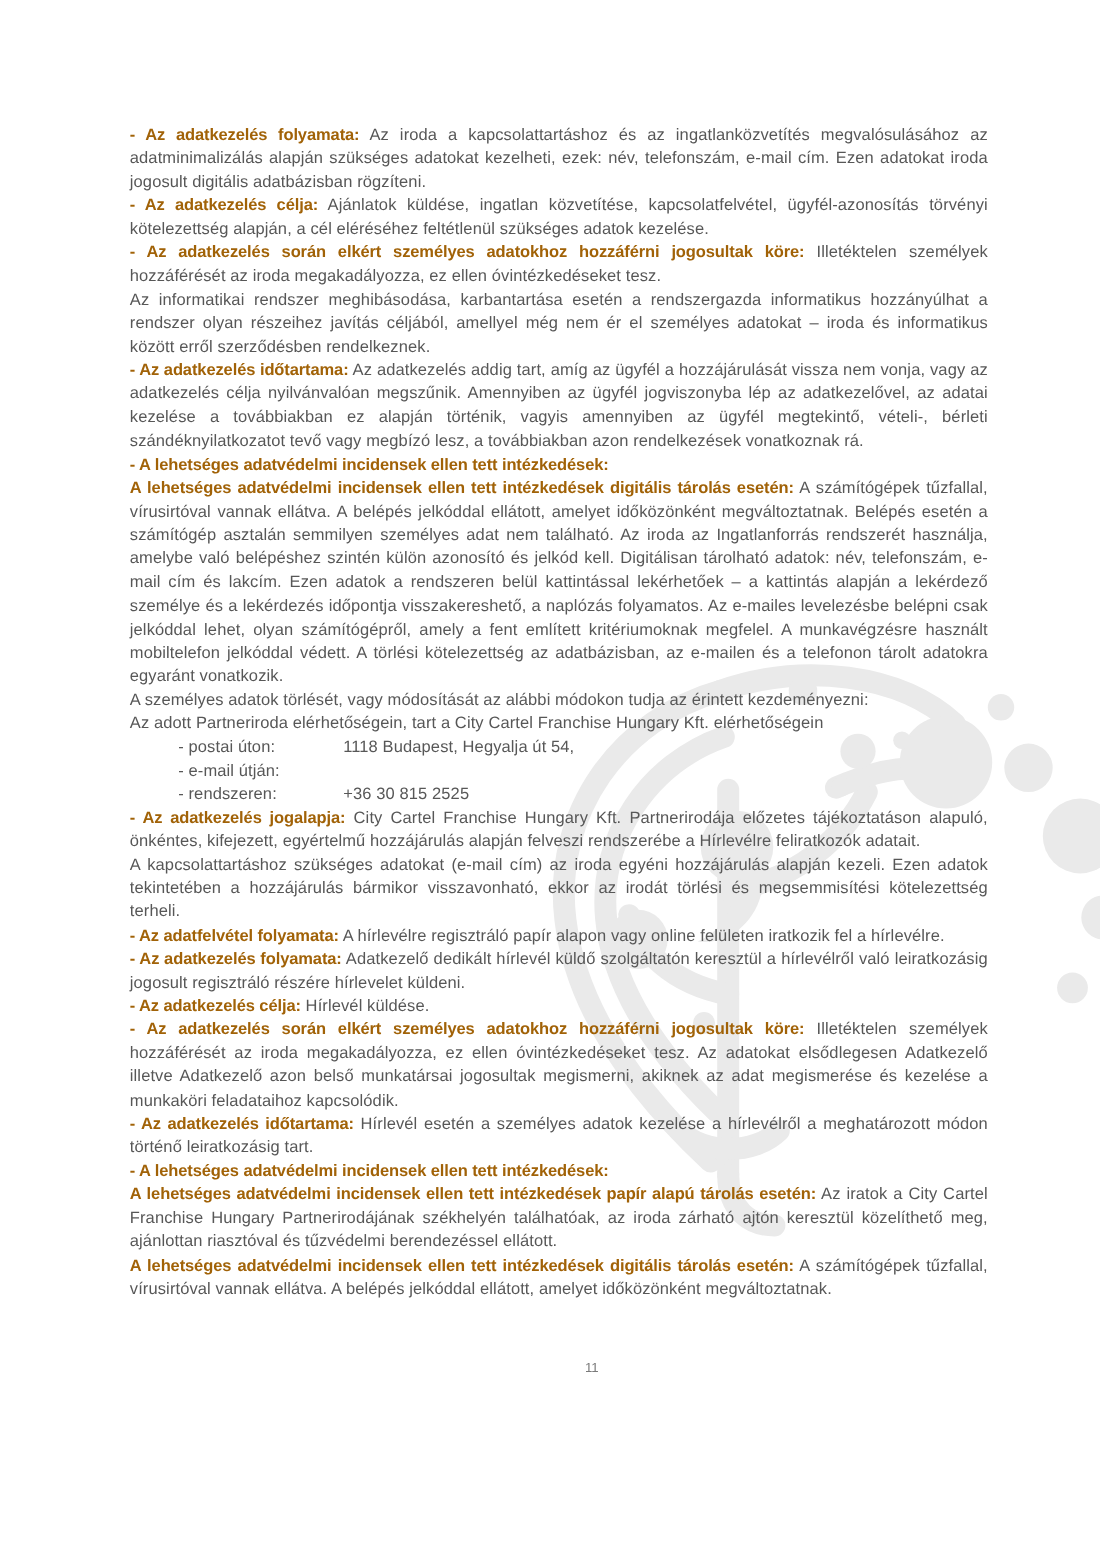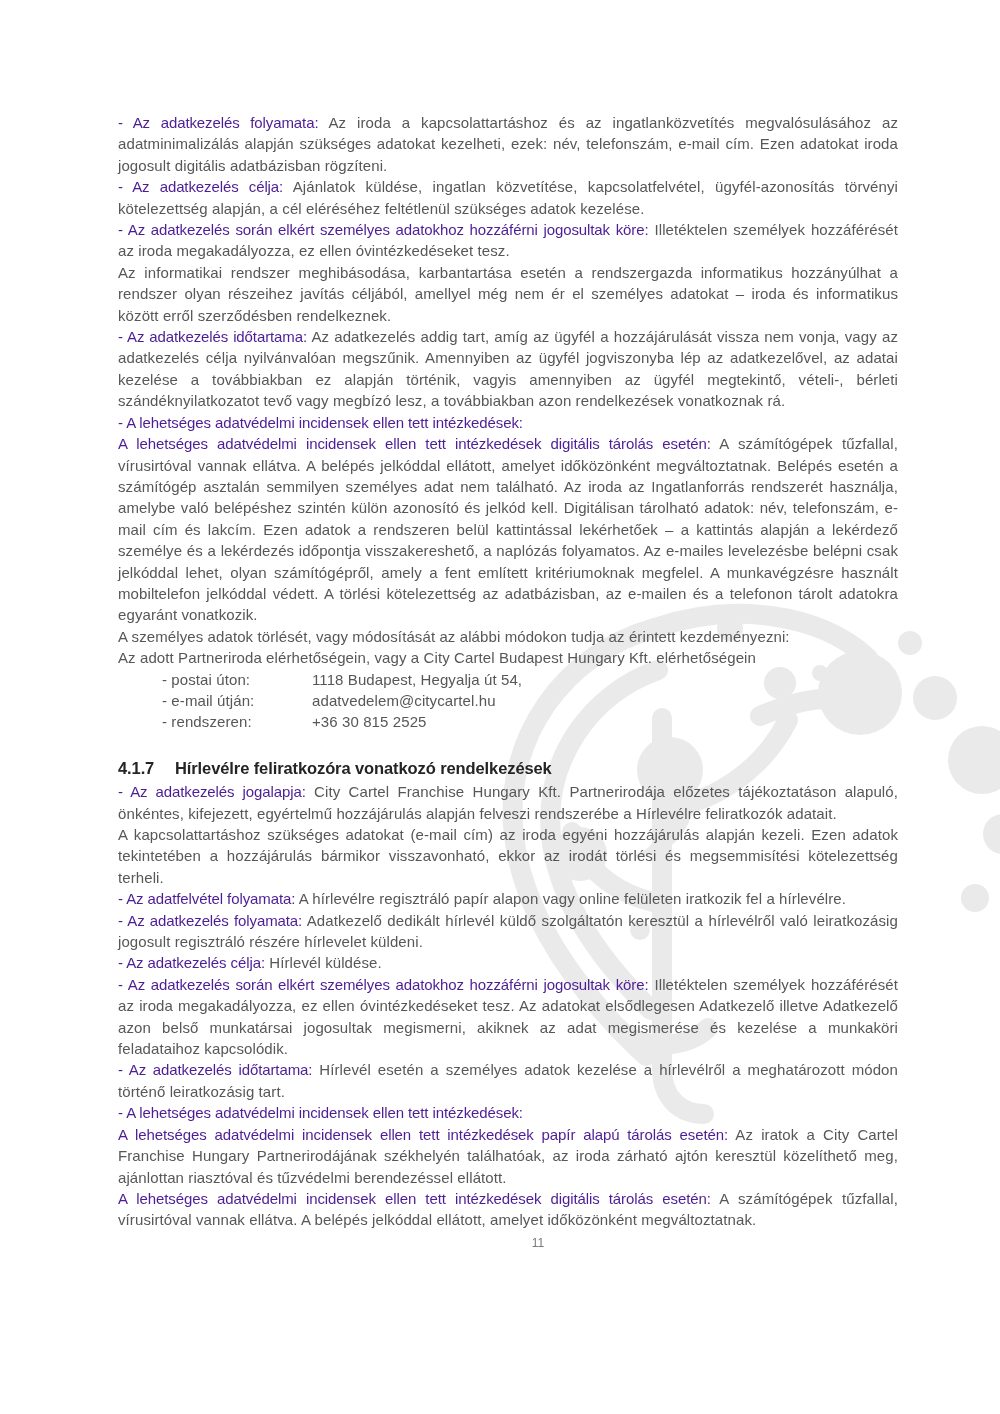--- a/index.html
+++ b/index.html
@@ -27,22 +27,22 @@
     width: 780px;
     z-index: 1;
     color: #575757;
     font-size: 15px;
     line-height: 21.4px;
     letter-spacing: 0.1px;
     text-align: justify;
   }
   .content p { margin: 0; }
   .run.bold {
-    font-weight: 400;
-    color: #4c1d95;
+    font-weight: 700;
+    color: #a16207;
     letter-spacing: -0.1px;
   }
   .contact-row {
     display: flex;
     text-align: left;
   }
   .contact-row .c-label { flex: 0 0 150px; margin-left: 44px; }
   .contact-row .c-value { flex: 1; }
   .sec-heading {
     margin-top: 25px;
@@ -103,34 +103,32 @@
 
   <div class="content">
       <p><span class="run bold">- Az adatkezelés folyamata:</span><span class="run"> Az iroda a kapcsolattartáshoz és az ingatlanközvetítés megvalósulásához az adatminimalizálás alapján szükséges adatokat kezelheti, ezek: név, telefonszám, e-mail cím. Ezen adatokat iroda jogosult digitális adatbázisban rögzíteni.</span></p>
       <p><span class="run bold">- Az adatkezelés célja:</span><span class="run"> Ajánlatok küldése, ingatlan közvetítése, kapcsolatfelvétel, ügyfél-azonosítás törvényi kötelezettség alapján, a cél eléréséhez feltétlenül szükséges adatok kezelése.</span></p>
       <p><span class="run bold">- Az adatkezelés során elkért személyes adatokhoz hozzáférni jogosultak köre:</span><span class="run"> Illetéktelen személyek hozzáférését az iroda megakadályozza, ez ellen óvintézkedéseket tesz.</span></p>
       <p><span class="run">Az informatikai rendszer meghibásodása, karbantartása esetén a rendszergazda informatikus hozzányúlhat a rendszer olyan részeihez javítás céljából, amellyel még nem ér el személyes adatokat – iroda és informatikus között erről szerződésben rendelkeznek.</span></p>
       <p><span class="run bold">- Az adatkezelés időtartama:</span><span class="run"> Az adatkezelés addig tart, amíg az ügyfél a hozzájárulását vissza nem vonja, vagy az adatkezelés célja nyilvánvalóan megszűnik. Amennyiben az ügyfél jogviszonyba lép az adatkezelővel, az adatai kezelése a továbbiakban ez alapján történik, vagyis amennyiben az ügyfél megtekintő, vételi-, bérleti szándéknyilatkozatot tevő vagy megbízó lesz, a továbbiakban azon rendelkezések vonatkoznak rá.</span></p>
       <p><span class="run bold">- A lehetséges adatvédelmi incidensek ellen tett intézkedések:</span></p>
       <p><span class="run bold">A lehetséges adatvédelmi incidensek ellen tett intézkedések digitális tárolás esetén:</span><span class="run"> A számítógépek tűzfallal, vírusirtóval vannak ellátva. A belépés jelkóddal ellátott, amelyet időközönként megváltoztatnak. Belépés esetén a számítógép asztalán semmilyen személyes adat nem található. Az iroda az Ingatlanforrás rendszerét használja, amelybe való belépéshez szintén külön azonosító és jelkód kell. Digitálisan tárolható adatok: név, telefonszám, e-mail cím és lakcím. Ezen adatok a rendszeren belül kattintással lekérhetőek – a kattintás alapján a lekérdező személye és a lekérdezés időpontja visszakereshető, a naplózás folyamatos. Az e-mailes levelezésbe belépni csak jelkóddal lehet, olyan számítógépről, amely a fent említett kritériumoknak megfelel. A munkavégzésre használt mobiltelefon jelkóddal védett. A törlési kötelezettség az adatbázisban, az e-mailen és a telefonon tárolt adatokra egyaránt vonatkozik.</span></p>
       <p><span class="run">A személyes adatok törlését, vagy módosítását az alábbi módokon tudja az érintett kezdeményezni:</span></p>
-      <p><span class="run">Az adott Partneriroda elérhetőségein, vagy a City Cartel Budapest Hungary Kft. elérhetőségein</span></p>
+      <p><span class="run">Az adott Partneriroda elérhetőségein, tart a City Cartel Franchise Hungary Kft. elérhetőségein</span></p>
       <div class="contact-row">
         <span class="c-label">- postai úton:</span>
         <span class="c-value">1118 Budapest, Hegyalja út 54,</span>
       </div>
       <div class="contact-row">
         <span class="c-label">- e-mail útján:</span>
-        <span class="c-value">adatvedelem@citycartel.hu</span>
       </div>
       <div class="contact-row">
         <span class="c-label">- rendszeren:</span>
         <span class="c-value">+36 30 815 2525</span>
       </div>
-      <div class="sec-heading"><span class="sec-num">4.1.7</span><span class="sec-title">Hírlevélre feliratkozóra vonatkozó rendelkezések</span></div>
       <p><span class="run bold">- Az adatkezelés jogalapja:</span><span class="run"> City Cartel Franchise Hungary Kft. Partnerirodája előzetes tájékoztatáson alapuló, önkéntes, kifejezett, egyértelmű hozzájárulás alapján felveszi rendszerébe a Hírlevélre feliratkozók adatait.</span></p>
       <p><span class="run">A kapcsolattartáshoz szükséges adatokat (e-mail cím) az iroda egyéni hozzájárulás alapján kezeli. Ezen adatok tekintetében a hozzájárulás bármikor visszavonható, ekkor az irodát törlési és megsemmisítési kötelezettség terheli.</span></p>
       <p><span class="run bold">- Az adatfelvétel folyamata:</span><span class="run"> A hírlevélre regisztráló papír alapon vagy online felületen iratkozik fel a hírlevélre.</span></p>
       <p><span class="run bold">- Az adatkezelés folyamata:</span><span class="run"> Adatkezelő dedikált hírlevél küldő szolgáltatón keresztül a hírlevélről való leiratkozásig jogosult regisztráló részére hírlevelet küldeni.</span></p>
       <p><span class="run bold">- Az adatkezelés célja:</span><span class="run"> Hírlevél küldése.</span></p>
       <p><span class="run bold">- Az adatkezelés során elkért személyes adatokhoz hozzáférni jogosultak köre:</span><span class="run"> Illetéktelen személyek hozzáférését az iroda megakadályozza, ez ellen óvintézkedéseket tesz. Az adatokat elsődlegesen Adatkezelő illetve Adatkezelő azon belső munkatársai jogosultak megismerni, akiknek az adat megismerése és kezelése a munkaköri feladataihoz kapcsolódik.</span></p>
       <p><span class="run bold">- Az adatkezelés időtartama:</span><span class="run"> Hírlevél esetén a személyes adatok kezelése a hírlevélről a meghatározott módon történő leiratkozásig tart.</span></p>
       <p><span class="run bold">- A lehetséges adatvédelmi incidensek ellen tett intézkedések:</span></p>
       <p><span class="run bold">A lehetséges adatvédelmi incidensek ellen tett intézkedések papír alapú tárolás esetén:</span><span class="run"> Az iratok a City Cartel Franchise Hungary Partnerirodájának székhelyén találhatóak, az iroda zárható ajtón keresztül közelíthető meg, ajánlottan riasztóval és tűzvédelmi berendezéssel ellátott.</span></p>
       <p><span class="run bold">A lehetséges adatvédelmi incidensek ellen tett intézkedések digitális tárolás esetén:</span><span class="run"> A számítógépek tűzfallal, vírusirtóval vannak ellátva. A belépés jelkóddal ellátott, amelyet időközönként megváltoztatnak.</span></p>

